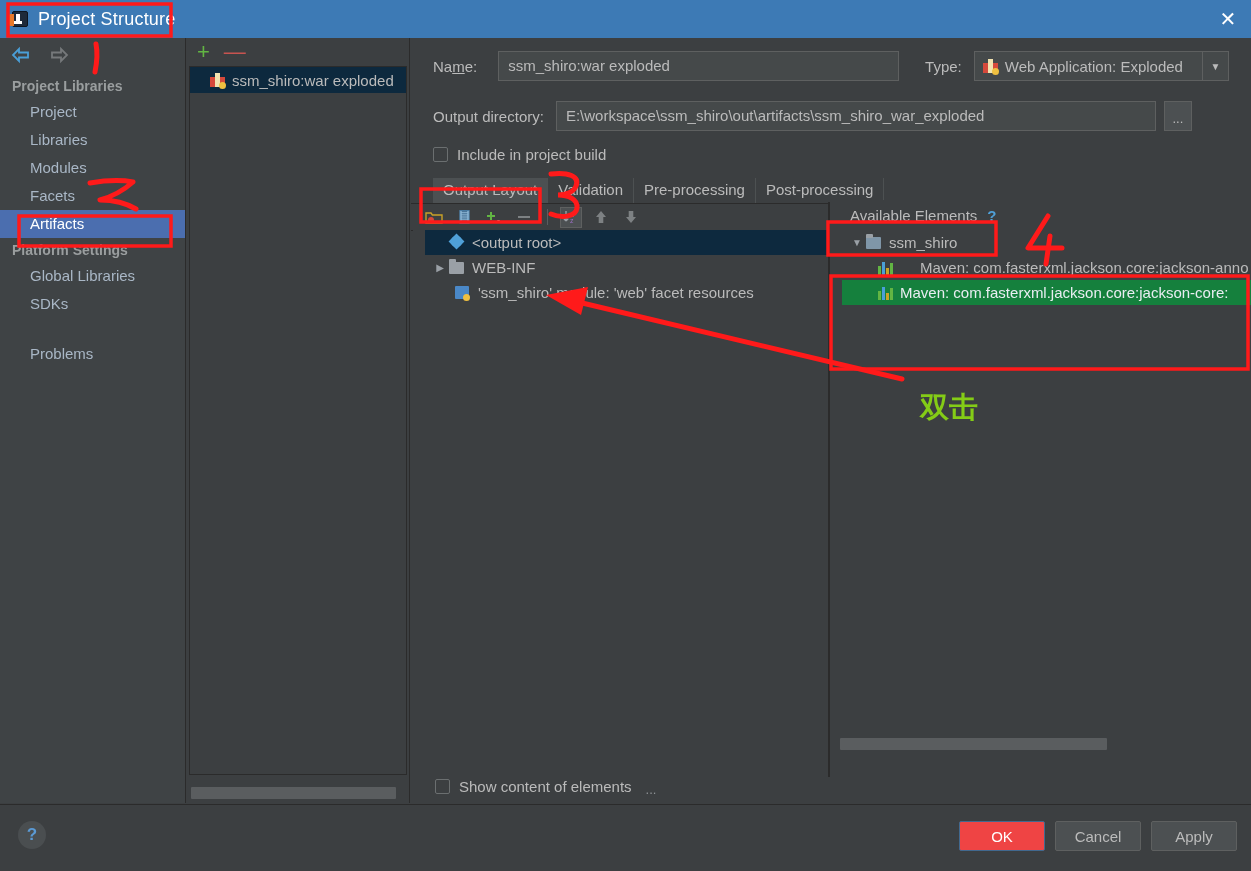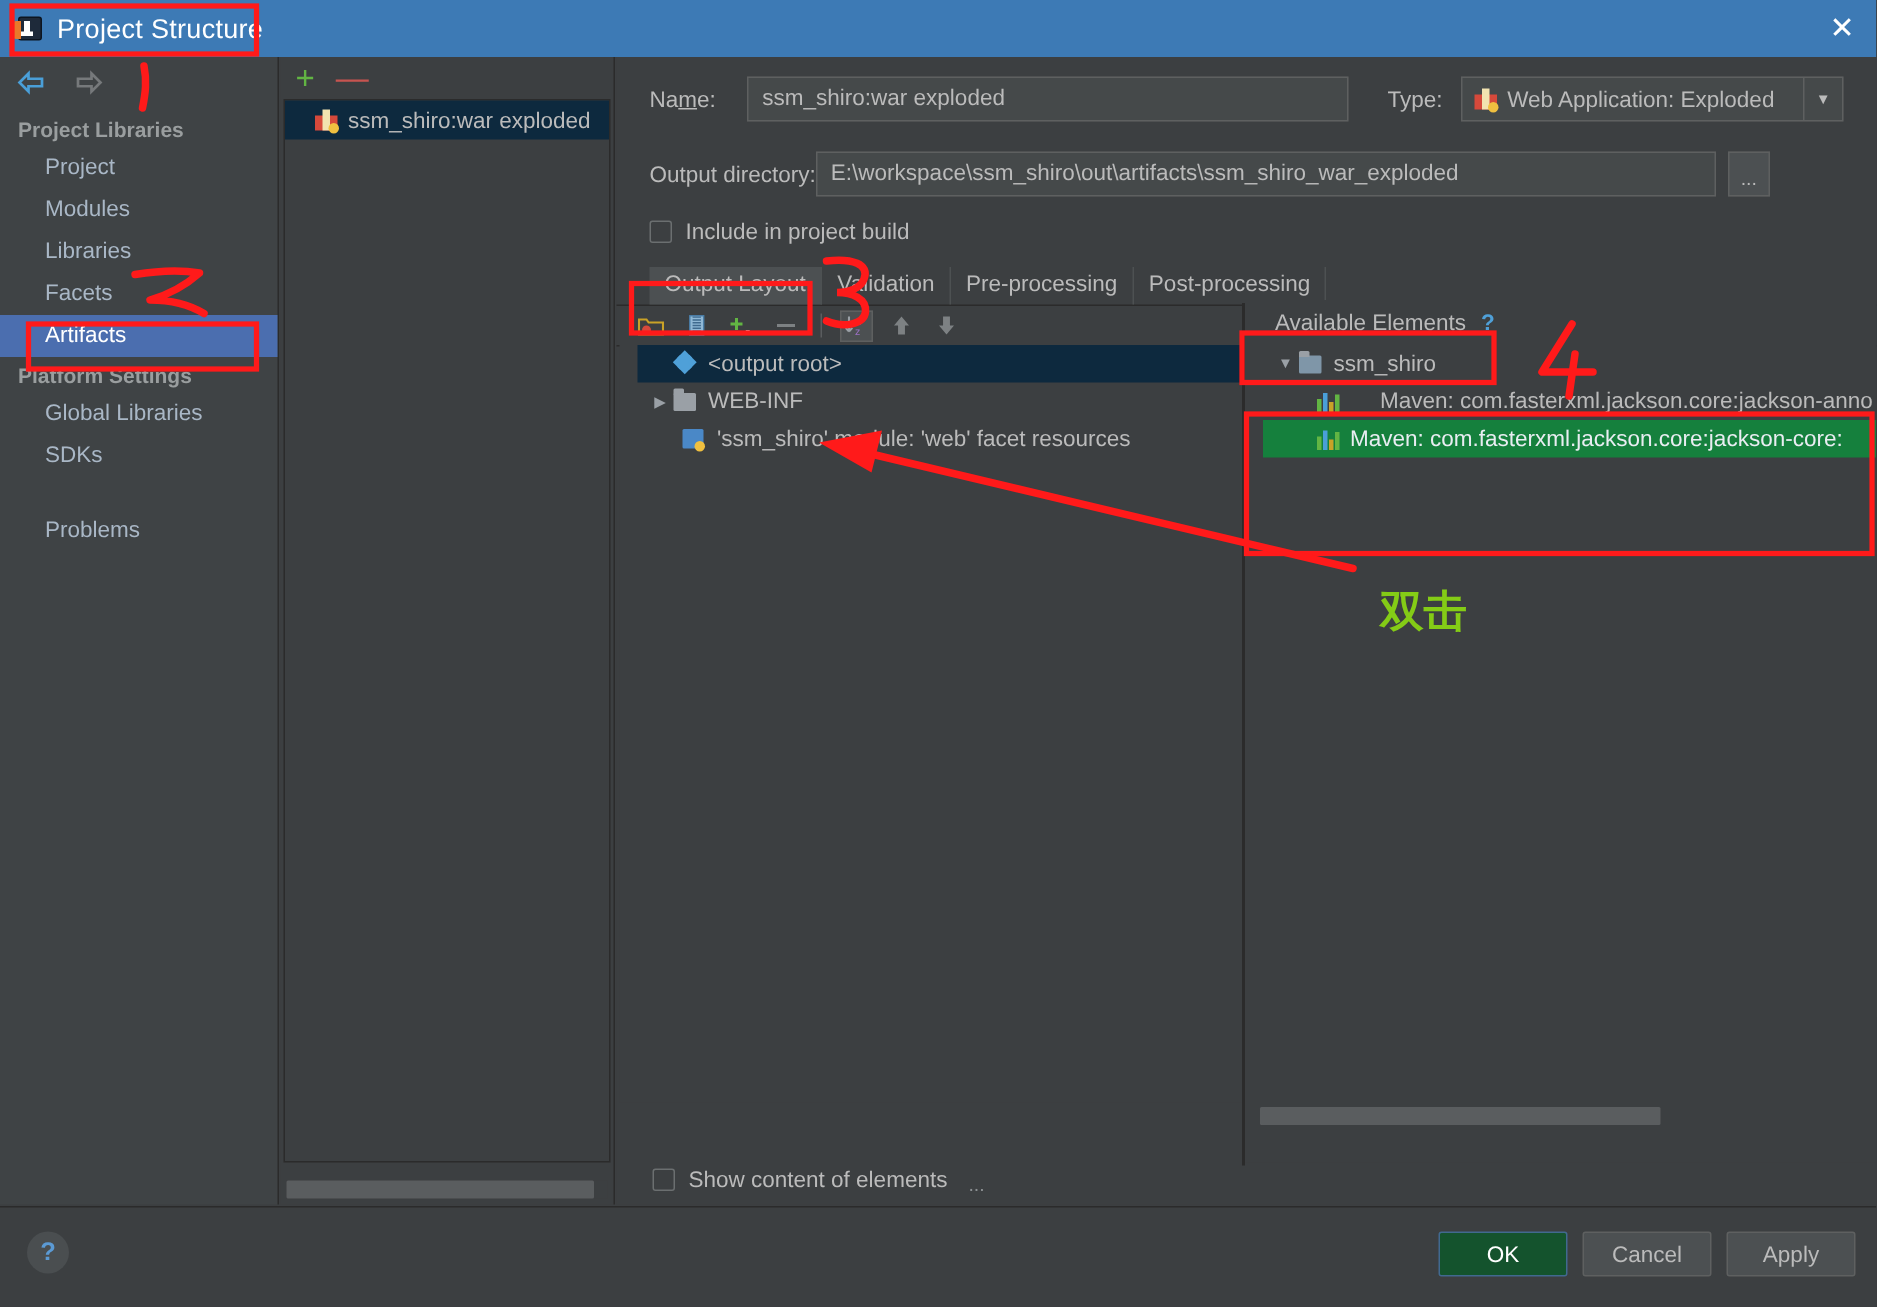--- a/index.html
+++ b/index.html
@@ -308,21 +308,21 @@
     cursor: pointer;
   }
   .btn {
     height: 30px;
     min-width: 86px;
     display: flex; align-items: center; justify-content: center;
     font-size: 15px;
     cursor: pointer;
     border-radius: 2px;
   }
-  .btn-default { background: #14532d; color: #ffffff; border: 1px solid #41698f; }
+  .btn-default { background: #ef4444; color: #ffffff; border: 1px solid #41698f; }
   .btn-normal { background: #4c5052; color: #bbbbbb; border: 1px solid #5e6060; }
 
   
   .ann { position: absolute; pointer-events: none; }
   .ann-text {
     color: #84cc16;
     font-weight: bold;
     font-family: Liberation Mono, monospace;
   }
 </style>
@@ -344,22 +344,22 @@
       <svg class="arrow" viewBox="0 0 22 18">
         <path d="M9 3 L3 9 L9 15 L9 11.5 L18 11.5 L18 6.5 L9 6.5 Z" fill="none" stroke="#4a9fd8" stroke-width="1.8"></path>
       </svg>
       <svg class="arrow" viewBox="0 0 22 18">
         <path d="M13 3 L19 9 L13 15 L13 11.5 L4 11.5 L4 6.5 L13 6.5 Z" fill="none" stroke="#76797b" stroke-width="1.8"></path>
       </svg>
     </div>
 
     <div class="sb-group">Project Libraries</div>
     <div class="sb-item">Project</div>
+    <div class="sb-item">Libraries</div>
     <div class="sb-item">Modules</div>
-    <div class="sb-item">Libraries</div>
     <div class="sb-item">Facets</div>
     <div class="sb-item selected">Artifacts</div>
 
     <div class="sb-group" style="margin-top:-2px;">Platform Settings</div>
     <div class="sb-item">Global Libraries</div>
     <div class="sb-item">SDKs</div>
 
     <div class="sb-sep"></div>
     <div class="sb-item">Problems</div>
   </div>
@@ -392,21 +392,21 @@
         <span class="gift-icon" style="margin-left:8px;">
             <span class="dot"></span>
           </span>
         <span>Web Application: Exploded</span>
         <span class="combo-arrow">▼</span>
       </div>
     </div>
 
     <div class="field-row" style="height:44px;">
       <div class="fld-label">Output directory:</div>
-      <div class="text-input" style="width:600px; ">E:\workspace\ssm_shiro\out\artifacts\ssm_shiro_war_exploded</div>
+      <div class="text-input" style="width:600px; margin-left:12px;">E:\workspace\ssm_shiro\out\artifacts\ssm_shiro_war_exploded</div>
       <div class="ellipsis-btn" style="margin-left:8px;">...</div>
     </div>
 
     <div class="field-row" style="height:32px;">
       <div class="checkbox"></div>
       <div class="cb-label">Include in project build</div>
     </div>
 
     <div class="tabs" style="margin-top:8px;">
       <div class="tab active">Output Layout</div>

